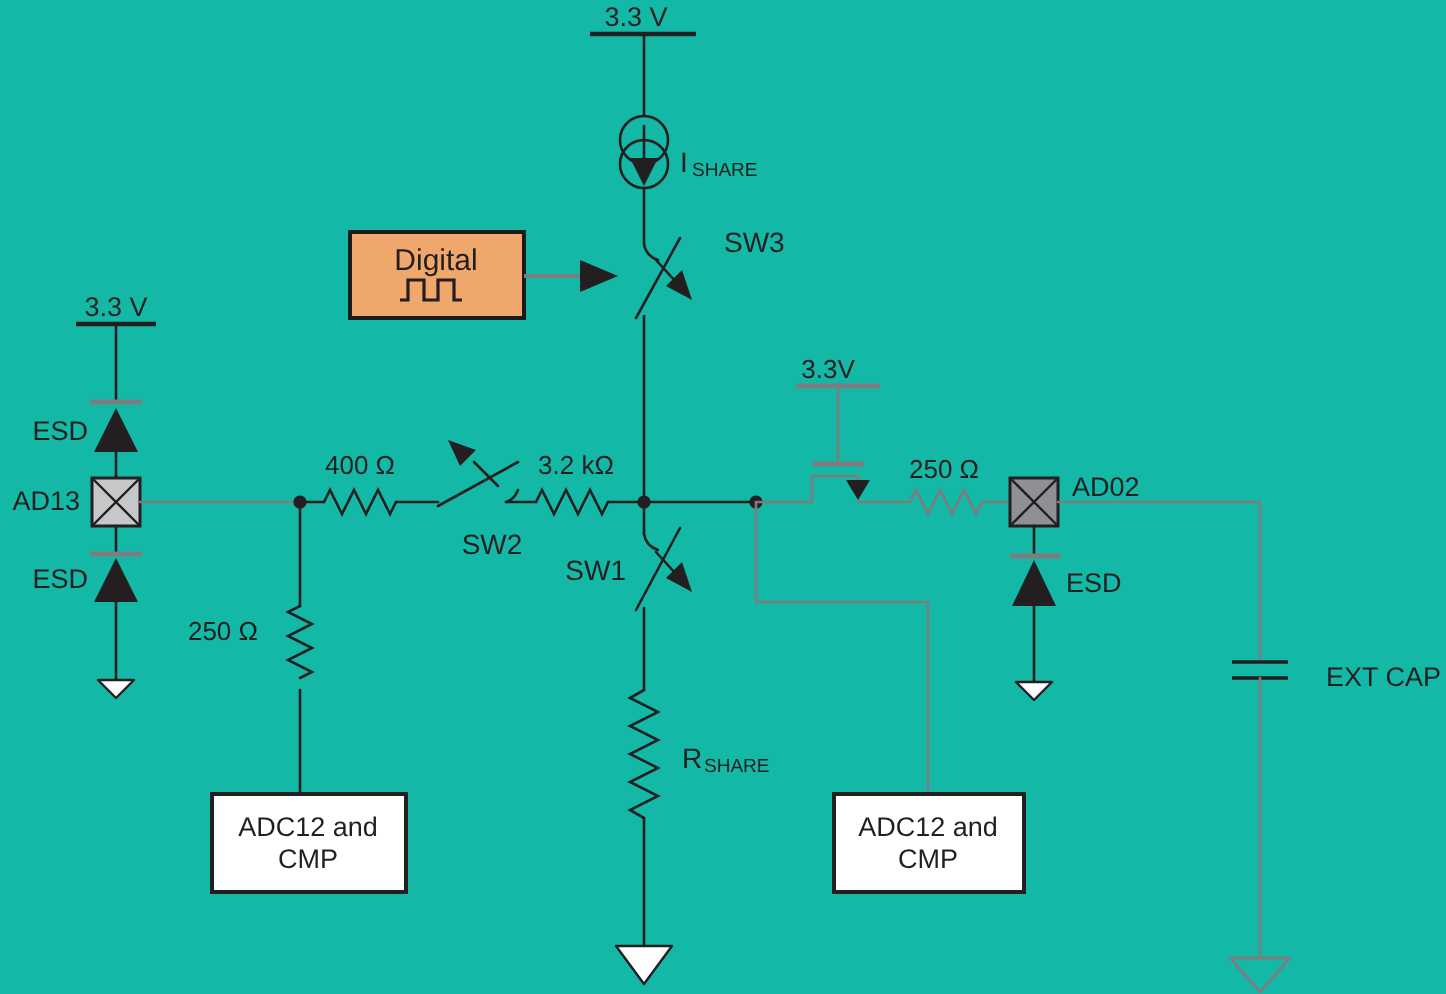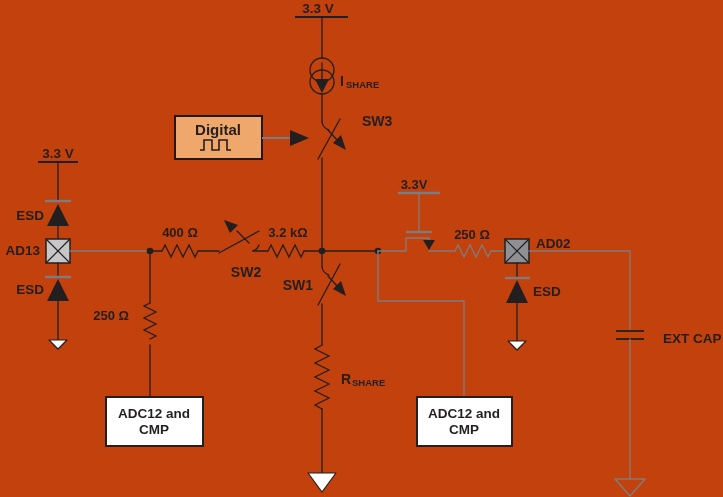--- a/index.html
+++ b/index.html
@@ -1,16 +1,16 @@
 <!DOCTYPE html>
 <html><head>
 <meta charset="utf-8">
 <style>
   html,body{margin:0;padding:0;background:#ffffff;}
-  .stage{width:723px;height:497px;position:relative;background:#c2410c;overflow:hidden;font-weight:bold;}
+  .stage{width:723px;height:497px;position:relative;background:#14b8a6;overflow:hidden;}
   svg{display:block;}
   text{font-family:"Liberation Sans","DejaVu Sans",sans-serif;fill:#231f20;}
   .t13{font-size:13px;}
   .t135{font-size:13.5px;}
   .t14{font-size:14px;}
   .t15{font-size:15px;}
   .t9{font-size:9.5px;}
   .mid{text-anchor:middle;}
   .end{text-anchor:end;}
   .wire{stroke:#231f20;stroke-width:1.3;fill:none;stroke-linecap:round;}

